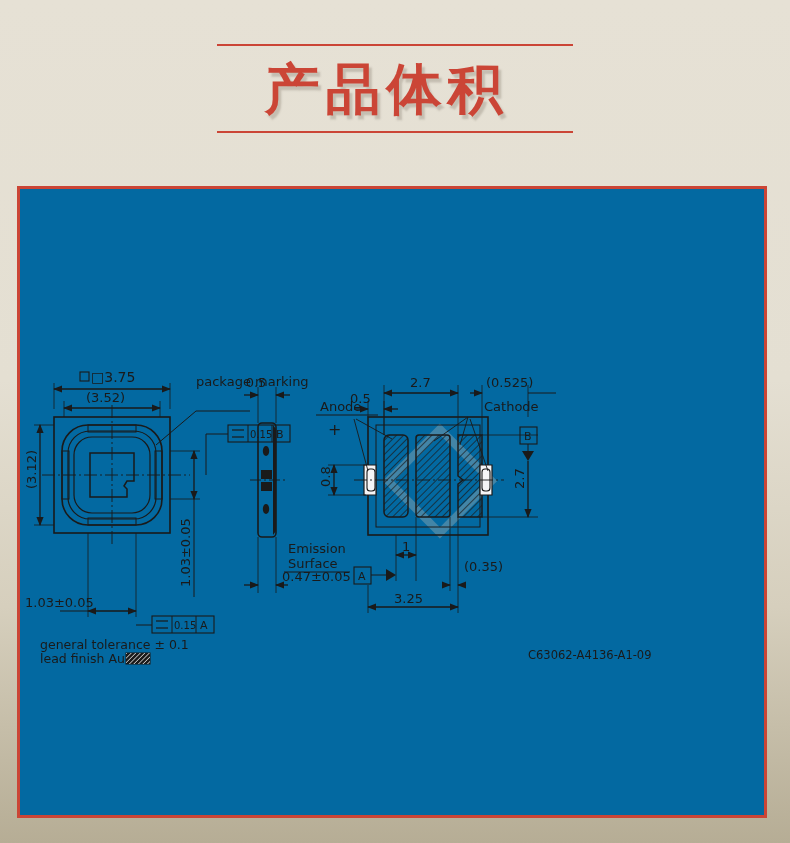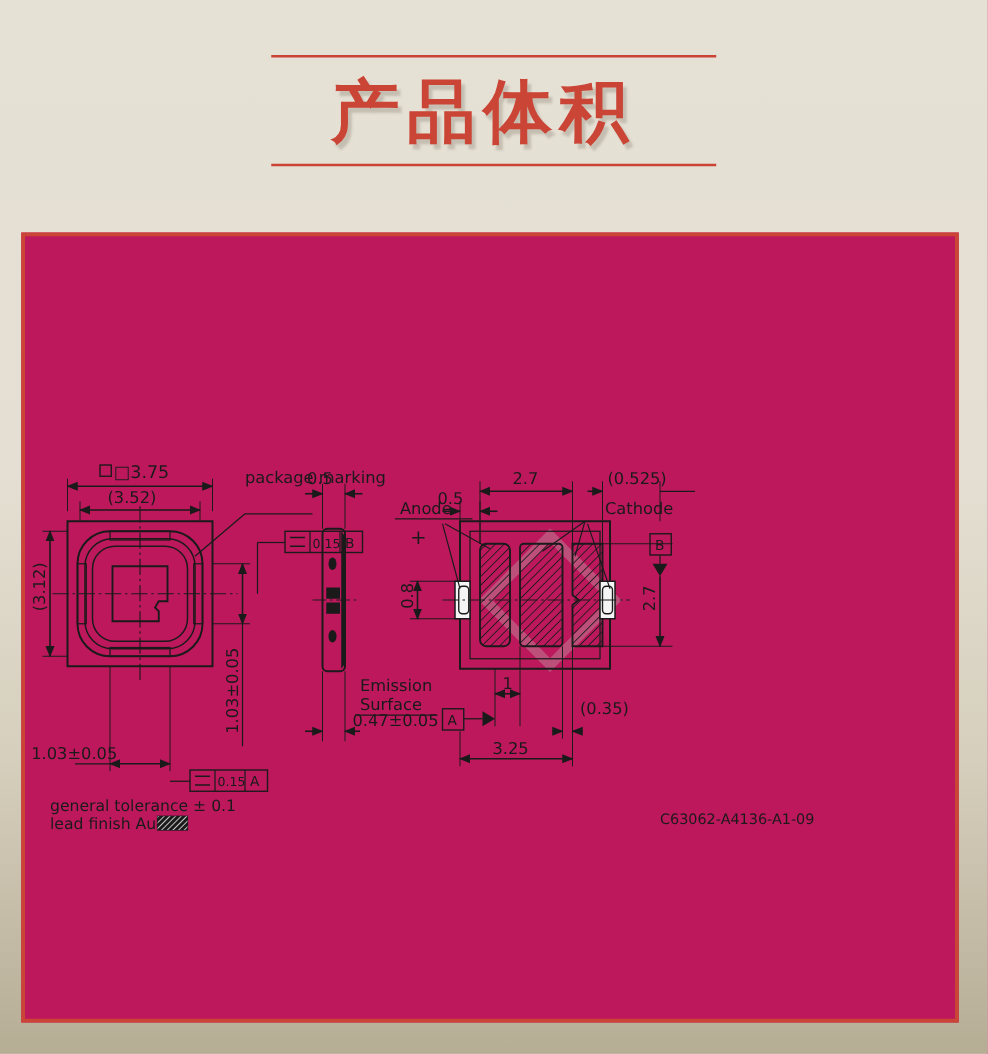--- a/index.html
+++ b/index.html
@@ -46,21 +46,21 @@
     white-space: nowrap;
   }
 
   
   #content-panel {
     position: absolute;
     left: 17px;
     top: 186px;
     width: 750px;
     height: 632px;
-    background: #be185d;
+    background: #0369a1;
     border: 3px solid #cb4536;
     box-sizing: border-box;
     overflow: hidden;
   }
   #drawing-area {
     position: absolute;
     left: 0;
     top: 0;
     width: 744px;
     height: 626px;

